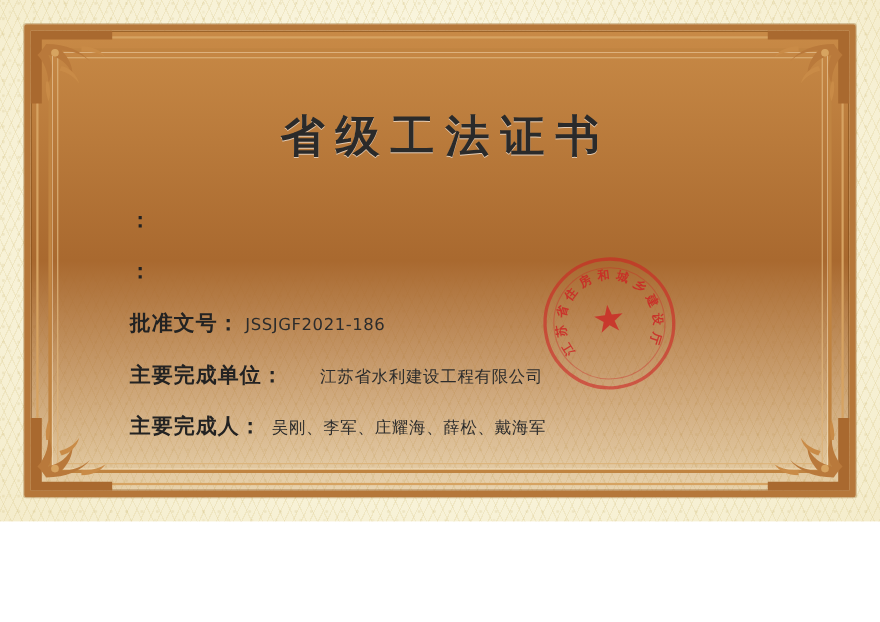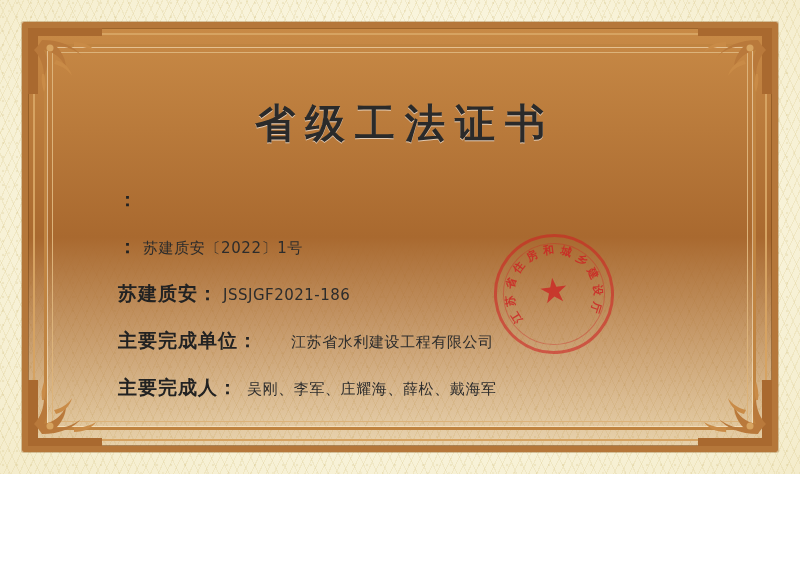--- a/index.html
+++ b/index.html
@@ -281,25 +281,24 @@
     <div class="title">省级工法证书</div>
 
     <div class="fields">
 
       <div class="field-row">
         <span class="field-colon">：</span>
       </div>
 
       <div class="field-row">
         <span class="field-colon">：</span>
-        <span class="field-value">苏建质安〔2022〕1号</span>
-      </div>
-
-      <div class="field-row">
-        <span class="field-label">苏建质安</span>
+      </div>
+
+      <div class="field-row">
+        <span class="field-label">批准文号</span>
         <span class="field-colon">：</span>
         <span class="field-value mono">JSSJGF2021-186</span>
       </div>
 
       <div class="field-row">
         <span class="field-label">主要完成单位</span>
         <span class="field-colon">：</span>
         <span class="field-value indent-2">江苏省水利建设工程有限公司</span>
       </div>
 

